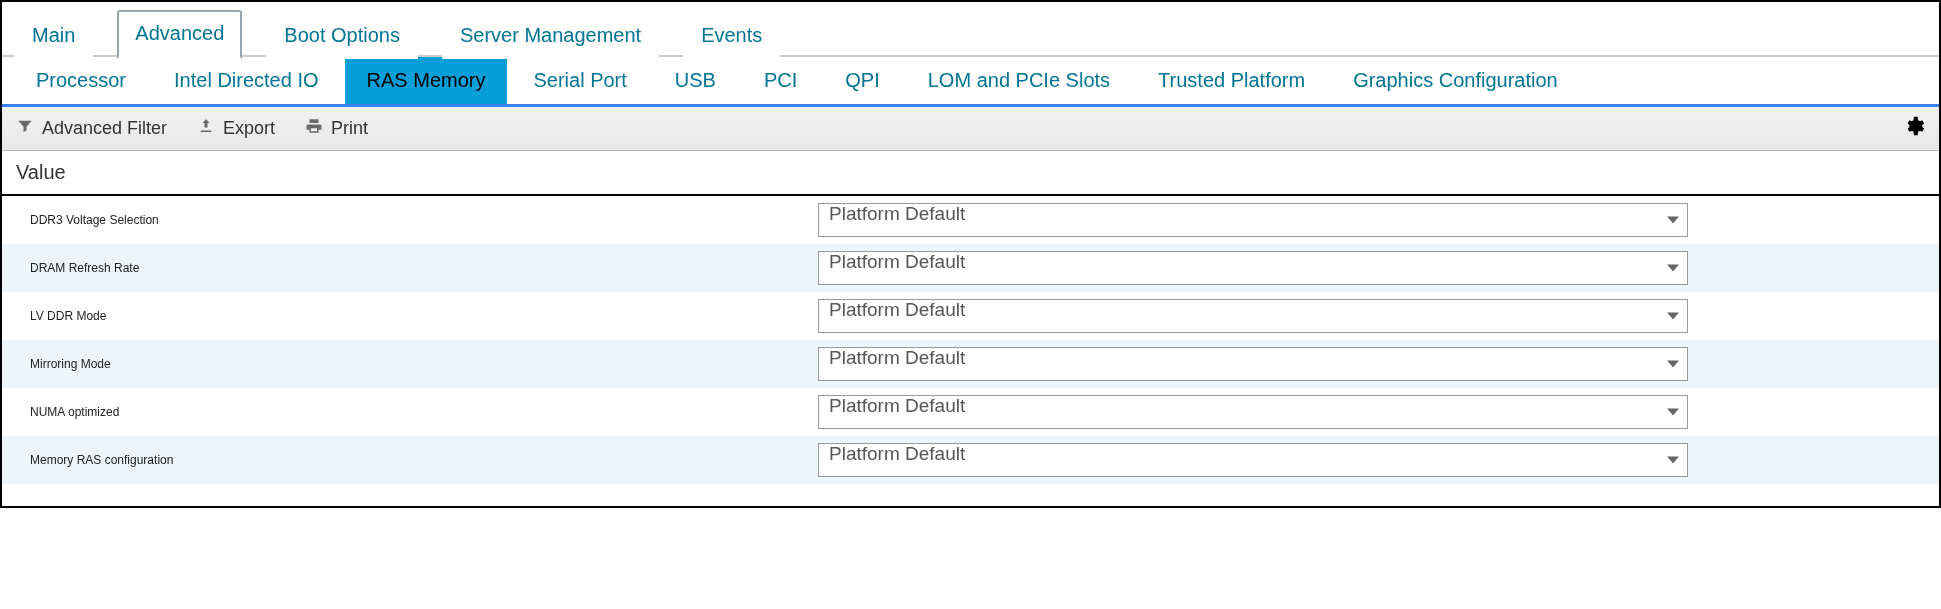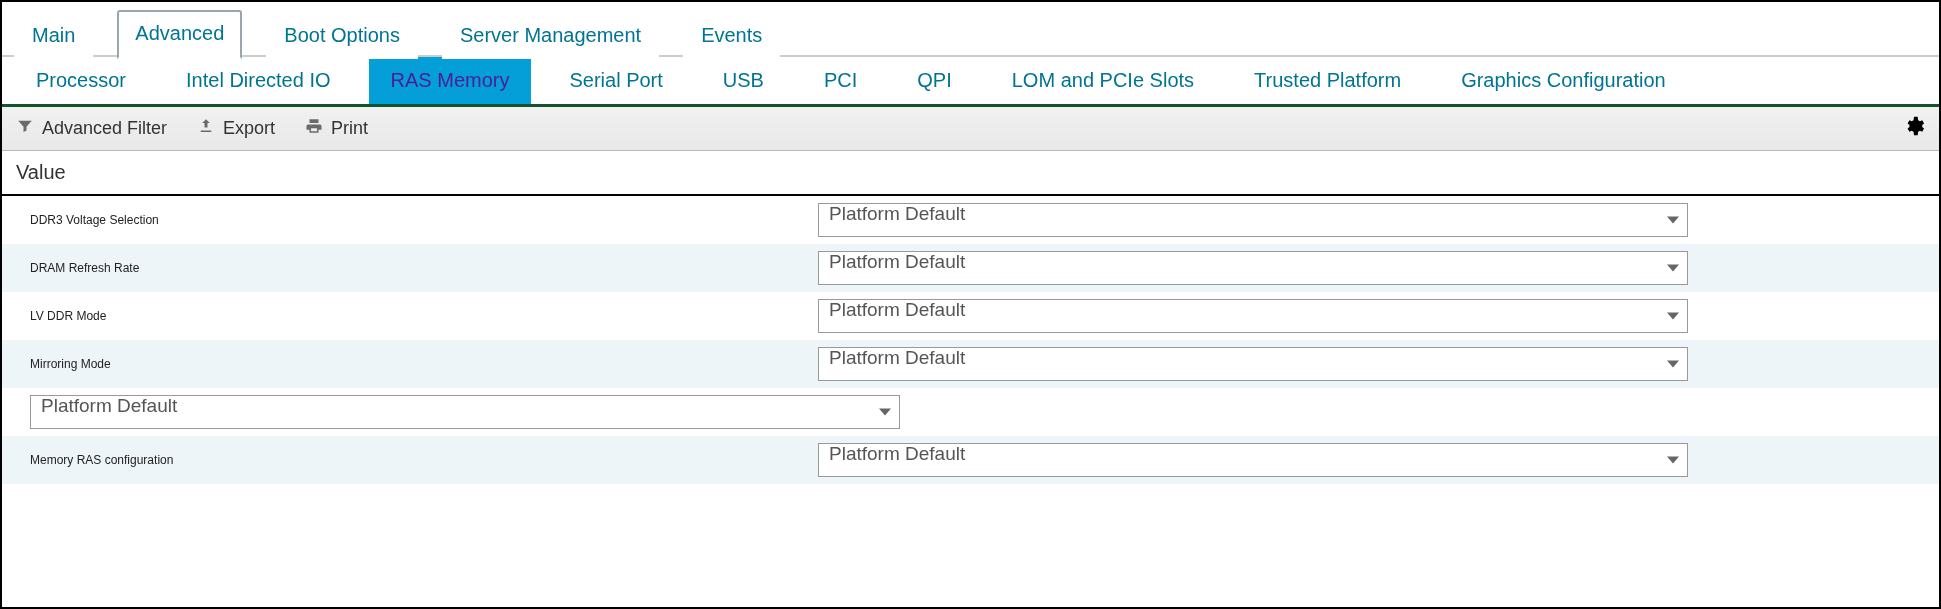--- a/index.html
+++ b/index.html
@@ -1,28 +1,28 @@
 <!DOCTYPE html>
 <html><head>
 <meta charset="utf-8">
 <style>
   * { box-sizing: border-box; }
   html, body { margin: 0; padding: 0; font-family: Arial, Helvetica, sans-serif; font-size: 18px; color: #333; }
-  .frame { border: 2px solid #000; width: 1941px; height: 609px; background: #fff; display: flex; flex-direction: column; }
+  .frame { border: 2px solid #000; width: 1941px; height: 508px; background: #fff; display: flex; flex-direction: column; }
   
   
   .top-tabs { display: flex; align-items: flex-end; padding: 6px 12px 0 12px; gap: 24px; }
   .top-tab { padding: 10px 16px 12px 16px; color: #007493; cursor: pointer; font-size: 20px; border: 2px solid transparent; border-bottom: none; position: relative; top: 2px; background: #fff; }
   .top-tab.active { border: 2px solid #9aa6ad; border-bottom: 2px solid #fff; border-top-left-radius: 3px; border-top-right-radius: 3px; z-index: 2; }
   .top-tab-row-border { border-bottom: 2px solid #ccc; margin-top: -2px; }
   
   
-  .sub-tabs { display: flex; align-items: center; padding: 0 12px; gap: 16px; border-bottom: 3px solid #14532d; }
+  .sub-tabs { display: flex; align-items: center; padding: 0 12px; gap: 4px; border-bottom: 3px solid #3b82f6; }
   .sub-tab { padding: 12px 22px; color: #007493; cursor: pointer; font-size: 20px; }
-  .sub-tab.active { background: #049fd9; color: #4c1d95; }
+  .sub-tab.active { background: #049fd9; color: #000000; }
   
   
   .toolbar { background: linear-gradient(#f1f1f1,#e8e8e8); border-bottom: 1px solid #bbb; display: flex; align-items: center; padding: 8px 14px; gap: 30px; }
   .tool-btn { display: inline-flex; align-items: center; gap: 8px; color: #333; cursor: pointer; font-size: 18px; }
   .tool-btn svg, .tool-btn .glyph { width: 18px; height: 18px; fill: #6a6a6a; color: #6a6a6a; }
   .toolbar-spacer { flex: 1; }
   .gear { cursor: pointer; }
   .gear svg { width: 22px; height: 22px; fill: #000; }
   
   
@@ -142,20 +142,21 @@
       <div class="row-label">Mirroring Mode</div>
       <div class="row-value">
         <div class="select">
           <span>Platform Default</span>
           <span class="chev"></span>
         </div>
       </div>
     </div>
 
     <div class="row">
+      <div class="row-label">NUMA optimized</div>
       <div class="row-value">
         <div class="select">
           <span>Platform Default</span>
           <span class="chev"></span>
         </div>
       </div>
     </div>
 
     <div class="row alt">
       <div class="row-label">Memory RAS configuration</div>

